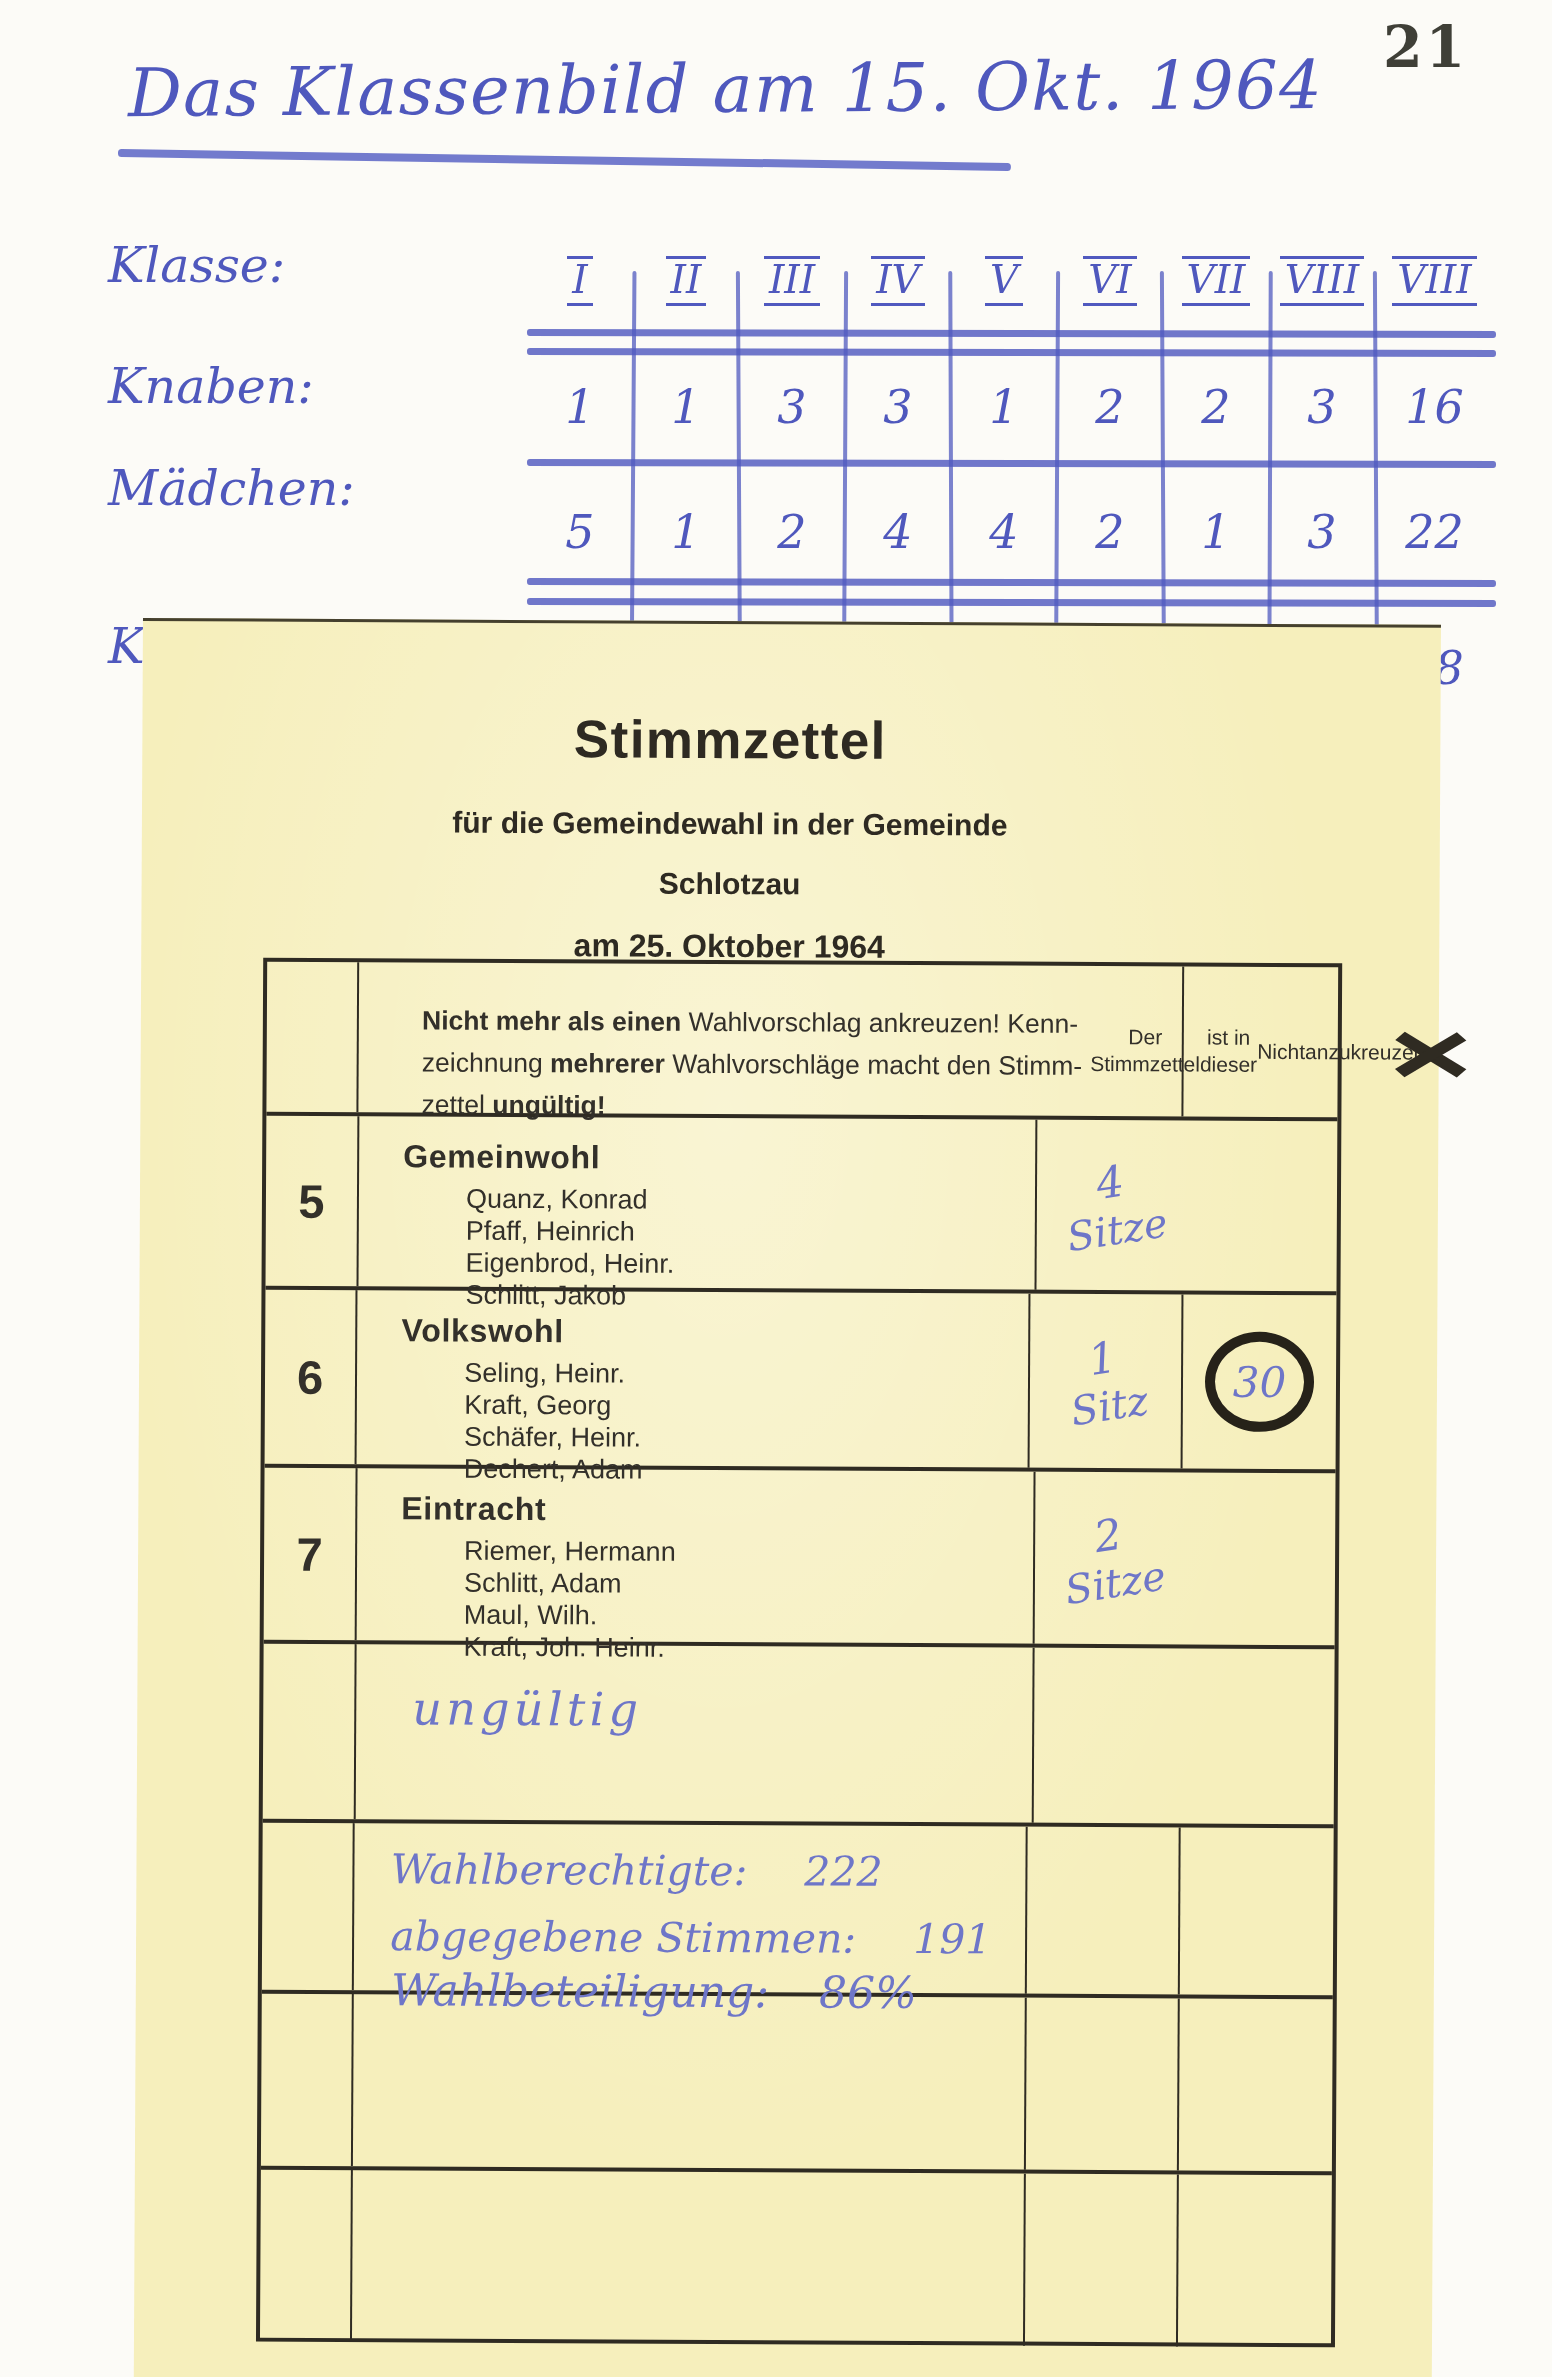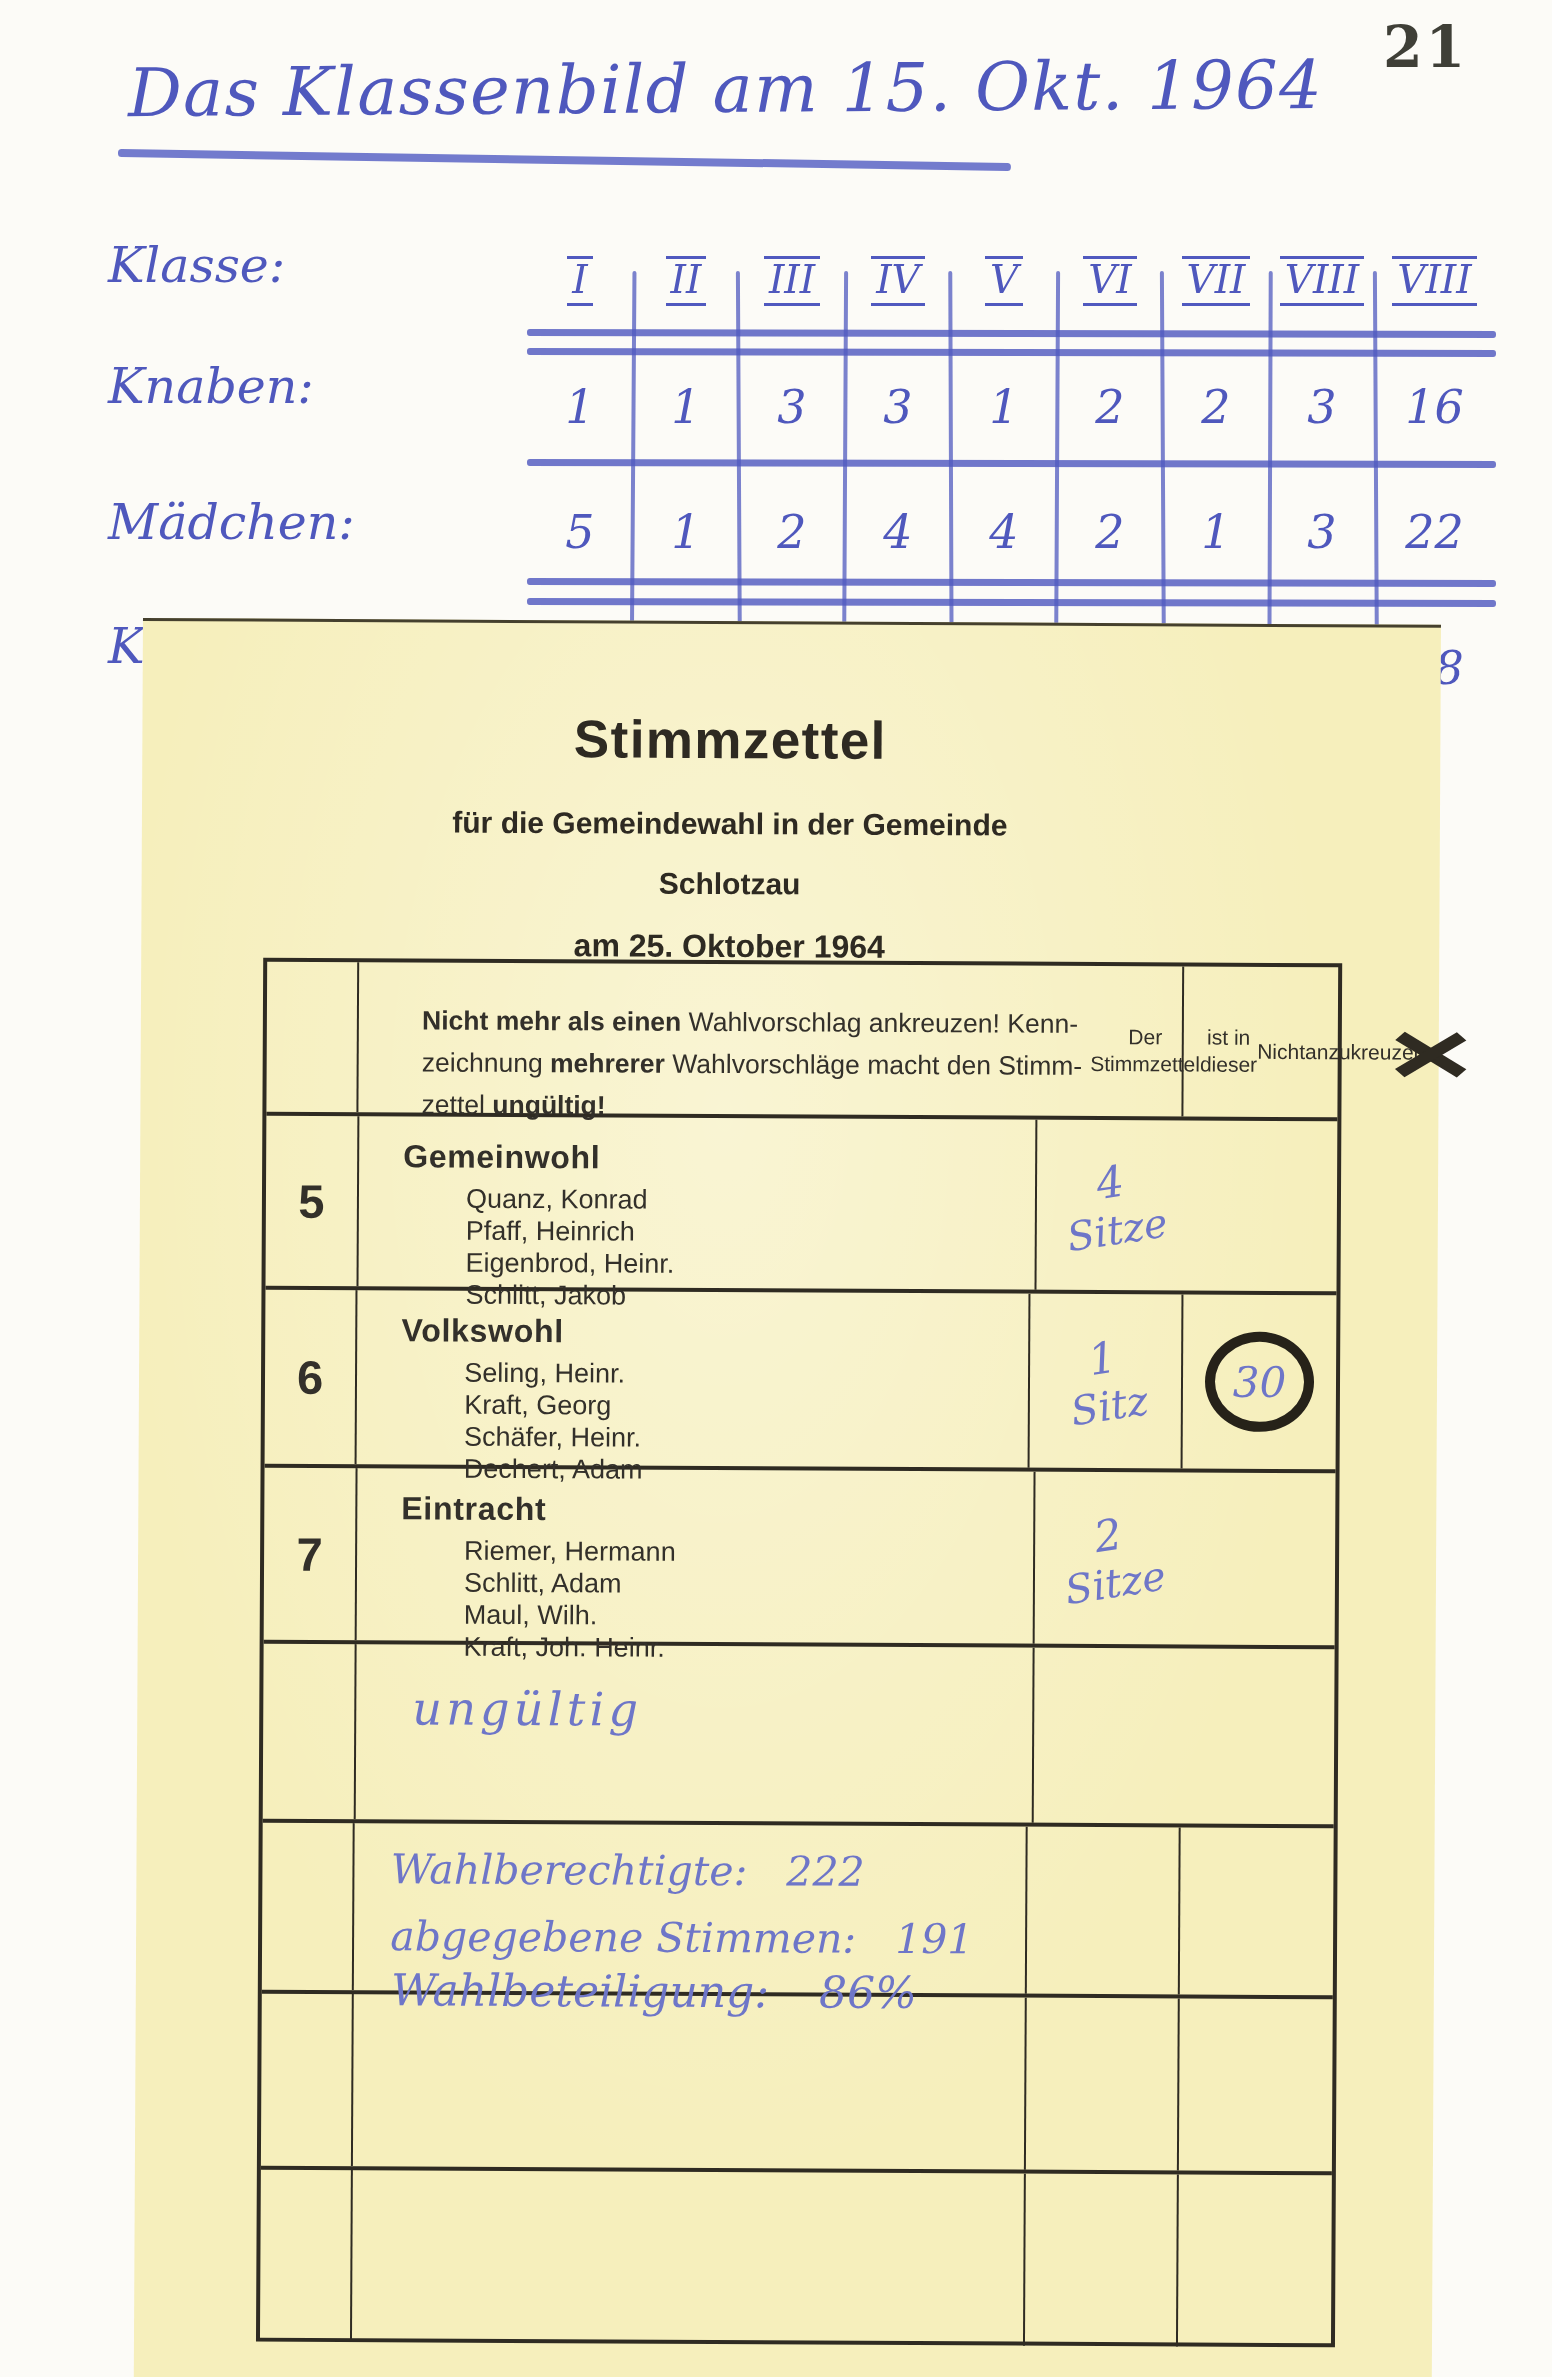--- a/index.html
+++ b/index.html
@@ -77,37 +77,37 @@
 
   .ring { width:109px; height:100px; border:10px solid #262219; border-radius:50%;
           display:flex; align-items:center; justify-content:center; }
   .ring span { font-size:42px; }
 
   .invalid-label { position:absolute; left:56px; top:37px; font-size:46px; letter-spacing:4.3px; }
   .invalid-count { font-size:40px; }
 
   .counts { position:absolute; left:36px; top:13px; width:789px; font-size:41px;
             line-height:67px; white-space:nowrap; }
-  .counts .val { margin-left:39px; }
+  .counts .val { margin-left:57px; }
   .turnout { position:absolute; left:37px; top:-30px; font-size:44px; white-space:nowrap; z-index:3; }
   .turnout .val { margin-left:50px; }
 </style>
 </head>
 <body>
 
 <div class="page">
 
   <div class="folio">21</div>
 
   <div class="kb-title hand">Das Klassenbild am 15. Okt. 1964</div>
   <div class="kb-underline"></div>
 
   <div class="kb-label hand" style="top:237px">Klasse:</div>
   <div class="kb-label hand" style="top:358px">Knaben:</div>
-  <div class="kb-label hand" style="top:494px">Mädchen:</div>
+  <div class="kb-label hand" style="top:460px">Mädchen:</div>
   <div class="kb-label hand" style="top:618px">Kinder:</div>
 
   <div class="kb-row hand" style="top:228px;height:100px">
     <div class="kb-cell"><span class="rn">I</span></div>
     <div class="kb-cell"><span class="rn">II</span></div>
     <div class="kb-cell"><span class="rn">III</span></div>
     <div class="kb-cell"><span class="rn">IV</span></div>
     <div class="kb-cell"><span class="rn">V</span></div>
     <div class="kb-cell"><span class="rn">VI</span></div>
     <div class="kb-cell"><span class="rn">VII</span></div>

